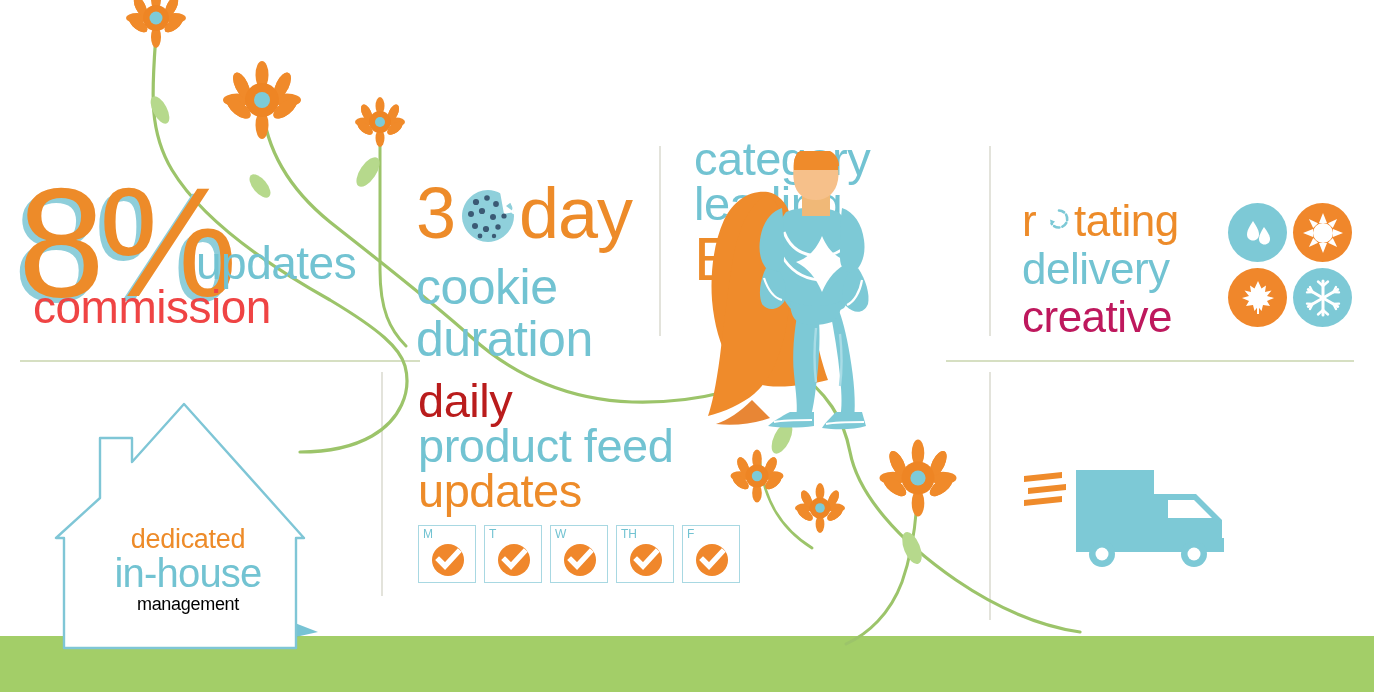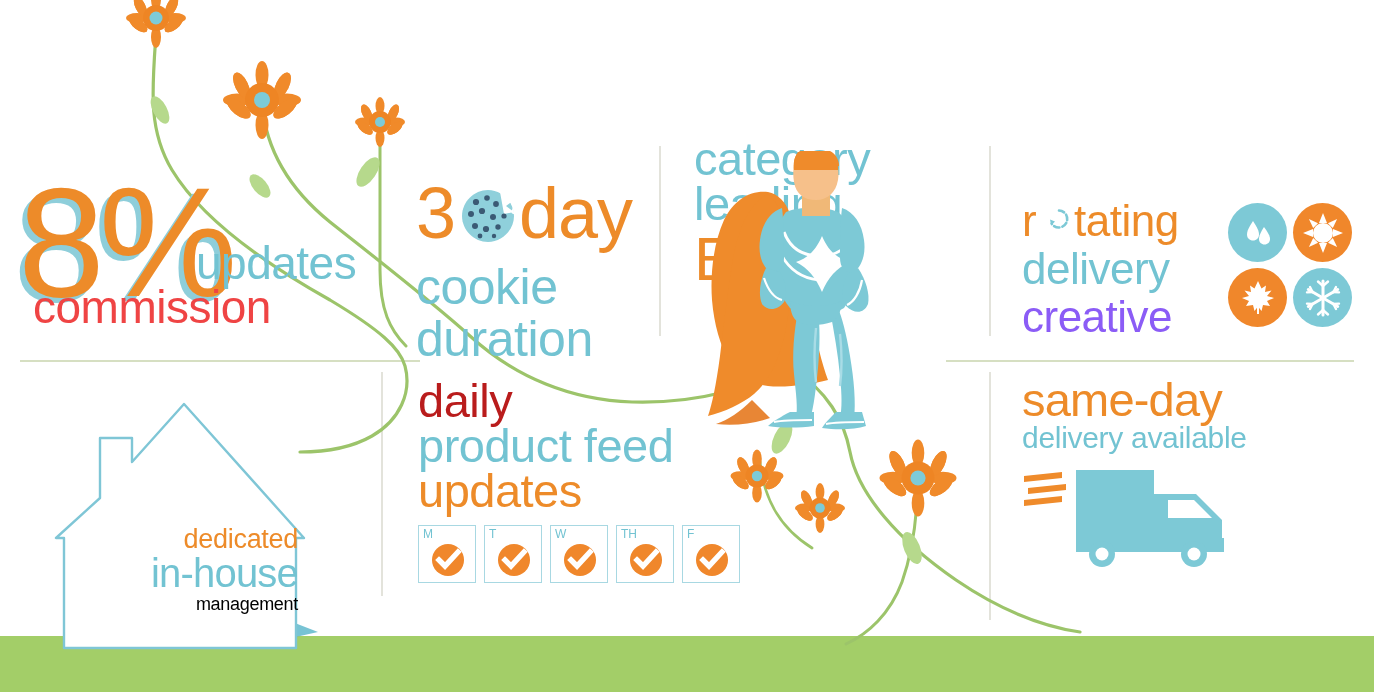--- a/index.html
+++ b/index.html
@@ -90,36 +90,36 @@
   
   #hero-svg { position: absolute; left: 690px; top: 150px; }
 
   
   #cell-rotating { left: 1022px; top: 196px; }
   #rot-l1 { position: relative; font-size: 44px; color: #ED8B29; height: 46px; letter-spacing: -0.5px; }
   #rot-r { position: absolute; left: 0px; top: 0px; }
   #rot-icon { position: absolute; left: 26px; top: 12px; }
   #rot-otating { position: absolute; left: 52px; top: 0px; }
   #rot-l2 { font-size: 44px; color: #72C3D2; margin-top: 2px; letter-spacing: -0.5px; }
-  #rot-l3 { font-size: 44px; color: #8b5cf6; margin-top: -2px; letter-spacing: -0.5px; }
+  #rot-l3 { font-size: 44px; color: #be185d; margin-top: -2px; letter-spacing: -0.5px; }
   #season-grid {
     position: absolute; left: 1228px; top: 203px;
     display: grid;
     grid-template-columns: 65px 65px;
     grid-template-rows: 65px 65px;
     gap: 0px;
   }
   .season-badge {
     width: 59px; height: 59px; border-radius: 50%;
     display: flex; align-items: center; justify-content: center;
   }
 
   
   #house-svg { position: absolute; left: 46px; top: 390px; }
-  #cell-house-text { left: 78px; top: 524px; width: 220px; text-align: right; }
+  #cell-house-text { left: 78px; top: 524px; width: 220px; text-align: center; }
   #house-l1 { font-size: 27px; color: #ED8B29; letter-spacing: -0.3px; }
   #house-l2 { font-size: 40px; color: #72C3D2; margin-top: -4px; letter-spacing: -0.8px; }
   #house-l3 { font-size: 18px; color: #000000; margin-top: -2px; letter-spacing: -0.3px; }
 
   
   #cell-daily { left: 418px; top: 378px; }
   #daily-l1 { font-size: 47px; color: #b91c1c; line-height: 0.96; letter-spacing: -0.5px; }
   #daily-l2 { font-size: 47px; color: #72C3D2; line-height: 0.96; letter-spacing: -0.5px; }
   #daily-l3 { font-size: 47px; color: #ED8B29; line-height: 0.96; letter-spacing: -0.5px; }
   #daybox-row { display: flex; gap: 8px; margin-top: 12px; }
@@ -524,24 +524,20 @@
       <div class="daybox">
         <span class="daybox-label">F</span>
         <svg class="daybox-check" width="34" height="34" viewBox="0 0 34 34">
           <circle cx="17" cy="17" r="16" fill="#F0872B"></circle>
           <path d="M8,17 L14,23 L27,9" fill="none" stroke="#FFFFFF" stroke-width="5.4" stroke-linecap="square"></path>
         </svg>
       </div>
     </div>
   </div>
 
-  <div class="cell" id="cell-sameday">
-    <div id="sd-l1">same-day</div>
-    <div id="sd-l2">delivery available</div>
-  </div>
 
   <svg id="truck-svg" width="230" height="110" viewBox="0 0 230 110">
 
     <g>
       <path d="M6,14 L44,10 L44,16 L6,20 Z" fill="#EF8B2B"></path>
       <path d="M10,26 L48,22 L48,28 L10,32 Z" fill="#EF8B2B"></path>
       <path d="M6,38 L44,34 L44,40 L6,44 Z" fill="#EF8B2B"></path>
     </g>
 
     <rect x="58" y="8" width="78" height="68" fill="#7DC9D6"></rect>

